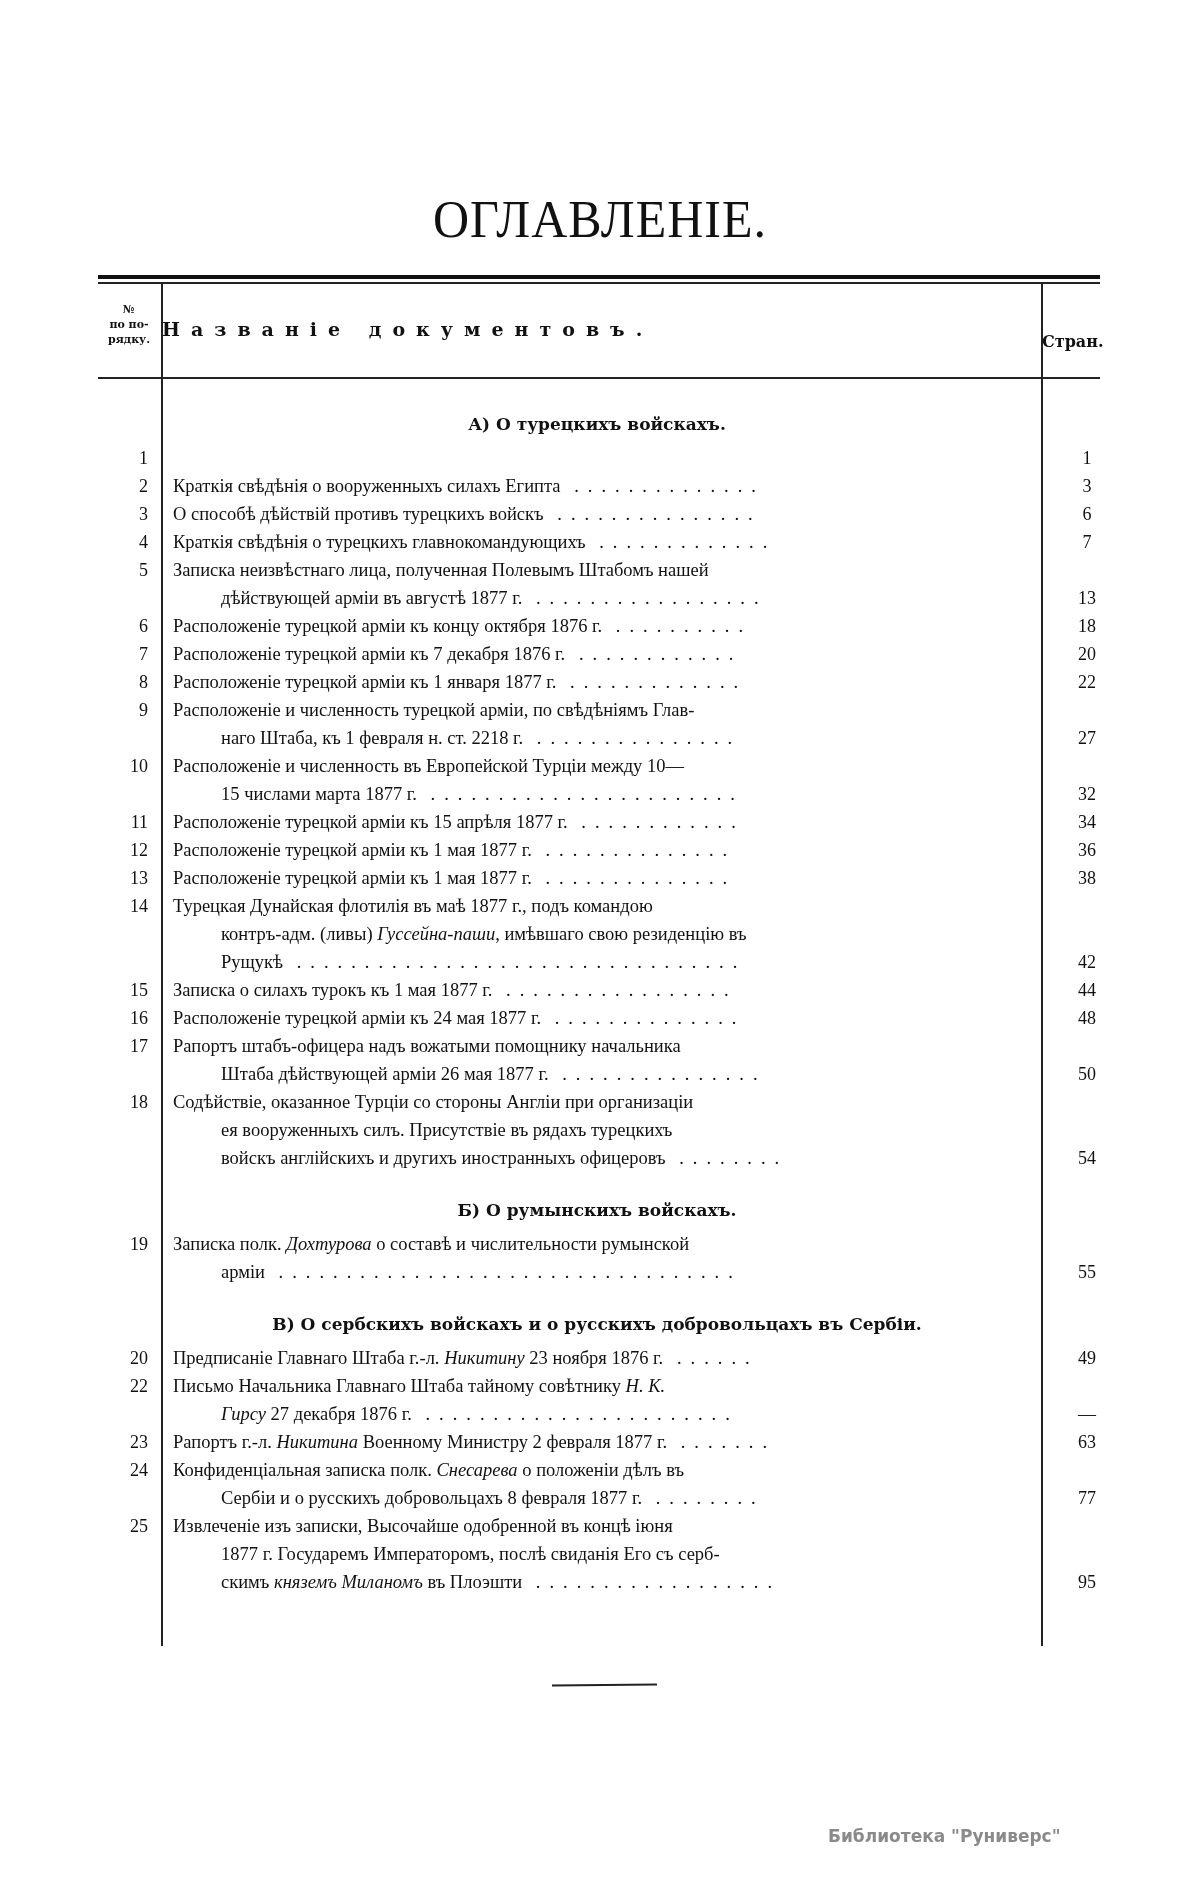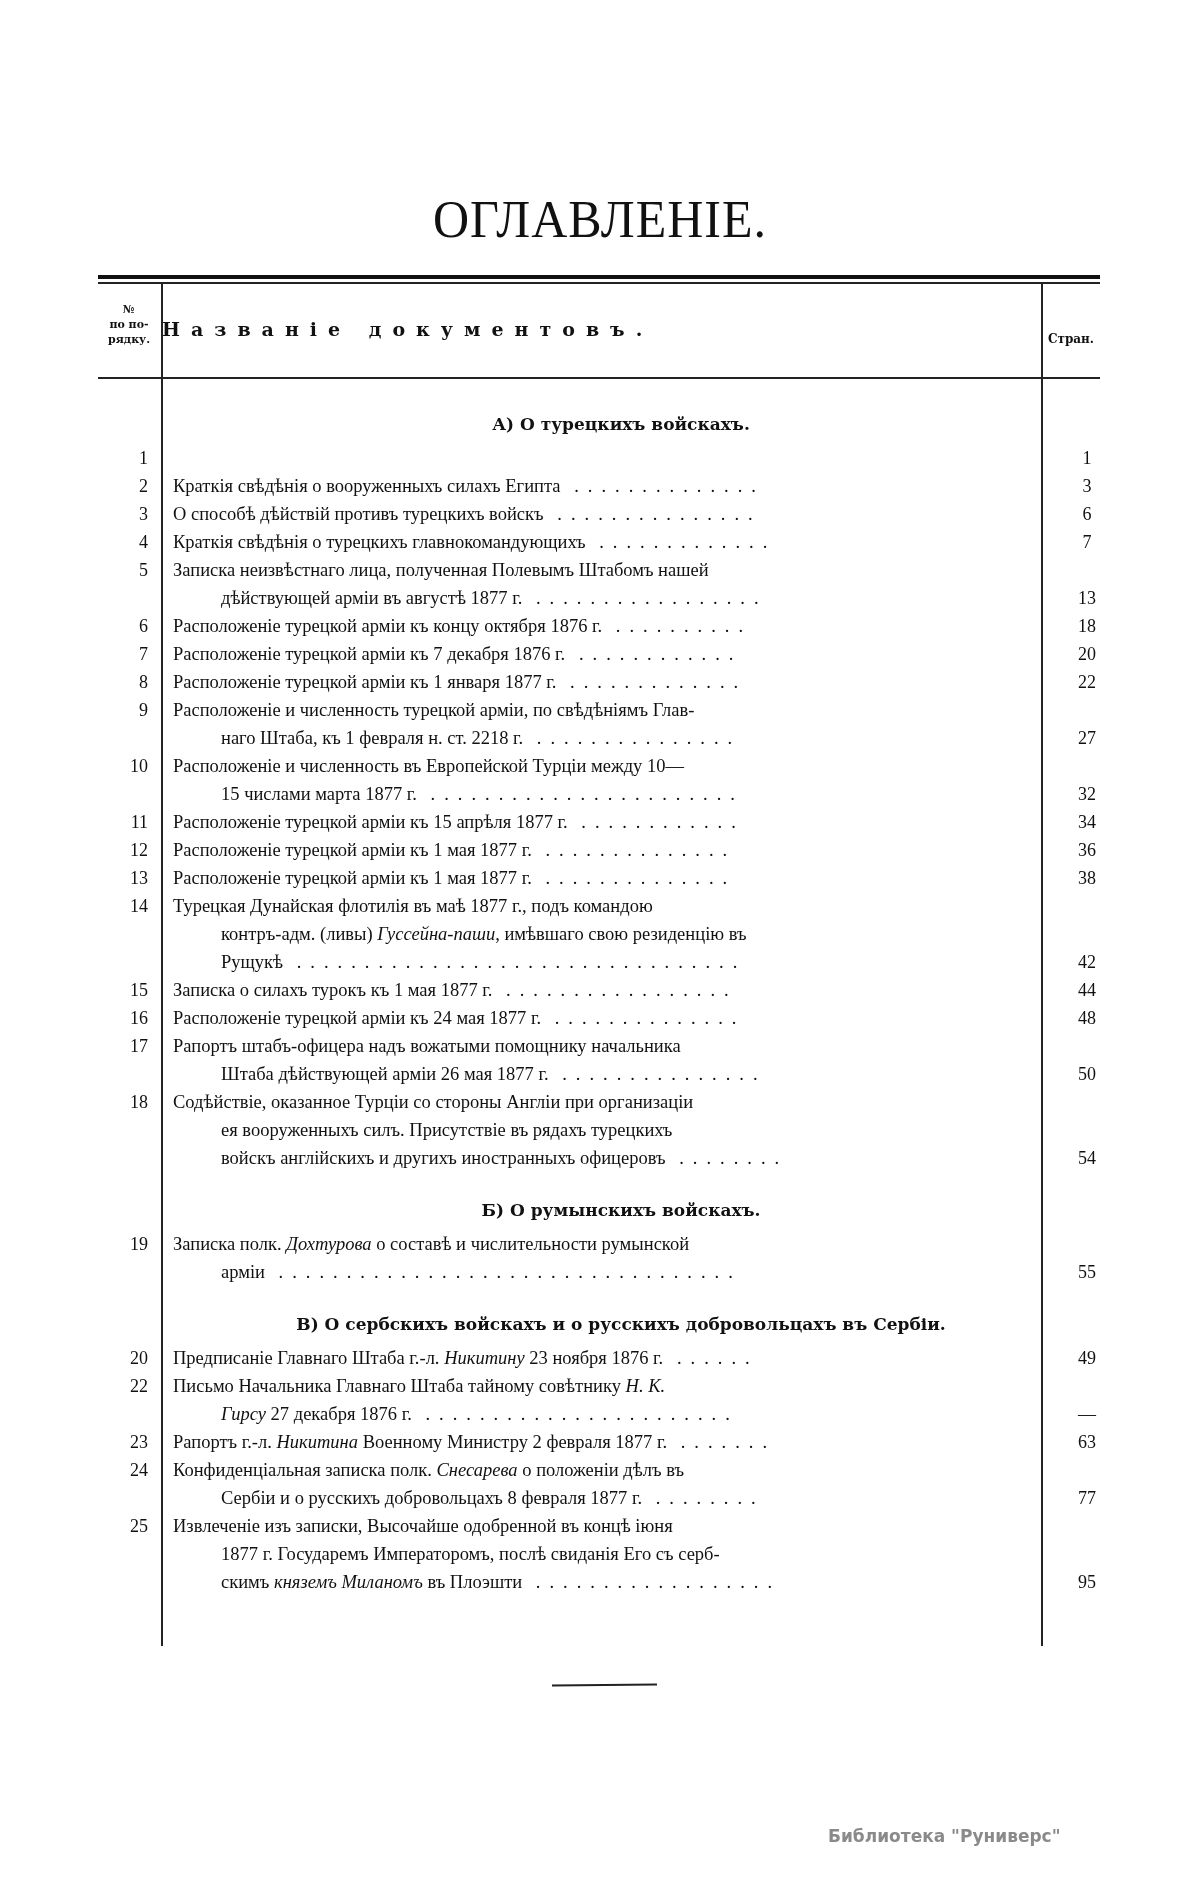--- a/index.html
+++ b/index.html
@@ -11,25 +11,25 @@
   .rule-top1 { position:absolute; left:98px; width:1002px; top:275px; height:4px; background:#111; }
   .rule-top2 { position:absolute; left:98px; width:1002px; top:282px; height:1.5px; background:#222; }
   .rule-head { position:absolute; left:98px; width:1002px; top:377px; height:1.5px; background:#222; }
   .vline-left { position:absolute; left:161px; top:284px; width:1.5px; height:1362px; background:#222; }
   .vline-right { position:absolute; left:1041px; top:284px; width:1.5px; height:1362px; background:#222; }
   .hdr-num { position:absolute; left:98px; top:302px; width:62px; text-align:center;
              font-size:11px; line-height:15px; font-weight:bold; font-family:"DejaVu Serif", serif; }
   .hdr-title { position:absolute; left:162px; top:318px; width:816px; 
                font-size:19px; font-weight:bold; letter-spacing:11px; }
   .hdr-page { position:absolute; left:1042px; top:332px; width:58px; text-align:center;
-              font-size:12px; font-weight:bold; }
+              font-size:16px; font-weight:bold; }
 
   .content { position:absolute; left:98px; top:404px; width:1002px; }
   .section { height:40px; line-height:40px; text-align:center; font-weight:bold;
-             font-size:17px; margin-left:84px; width:878px; }
+             font-size:17px; margin-left:60px; width:878px; }
   .section.gap { margin-top:18px; }
   .row { position:relative; display:flex; }
   .num { width:50px; text-align:right; padding-right:0; font-size:18px; line-height:28px;
          font-family:"Liberation Serif", serif; }
   .txt { margin-left:25px; width:853px; font-size:18.5px; line-height:28px;
          font-family:"Liberation Serif", serif; text-align:justify; }
   .txt .cont { display:block; padding-left:48px; }
   .leader { letter-spacing:9px; }
   .pg { position:absolute; left:964px; width:50px; bottom:0; text-align:center; font-size:18px;
         line-height:28px; font-family:"Liberation Serif", serif; }

